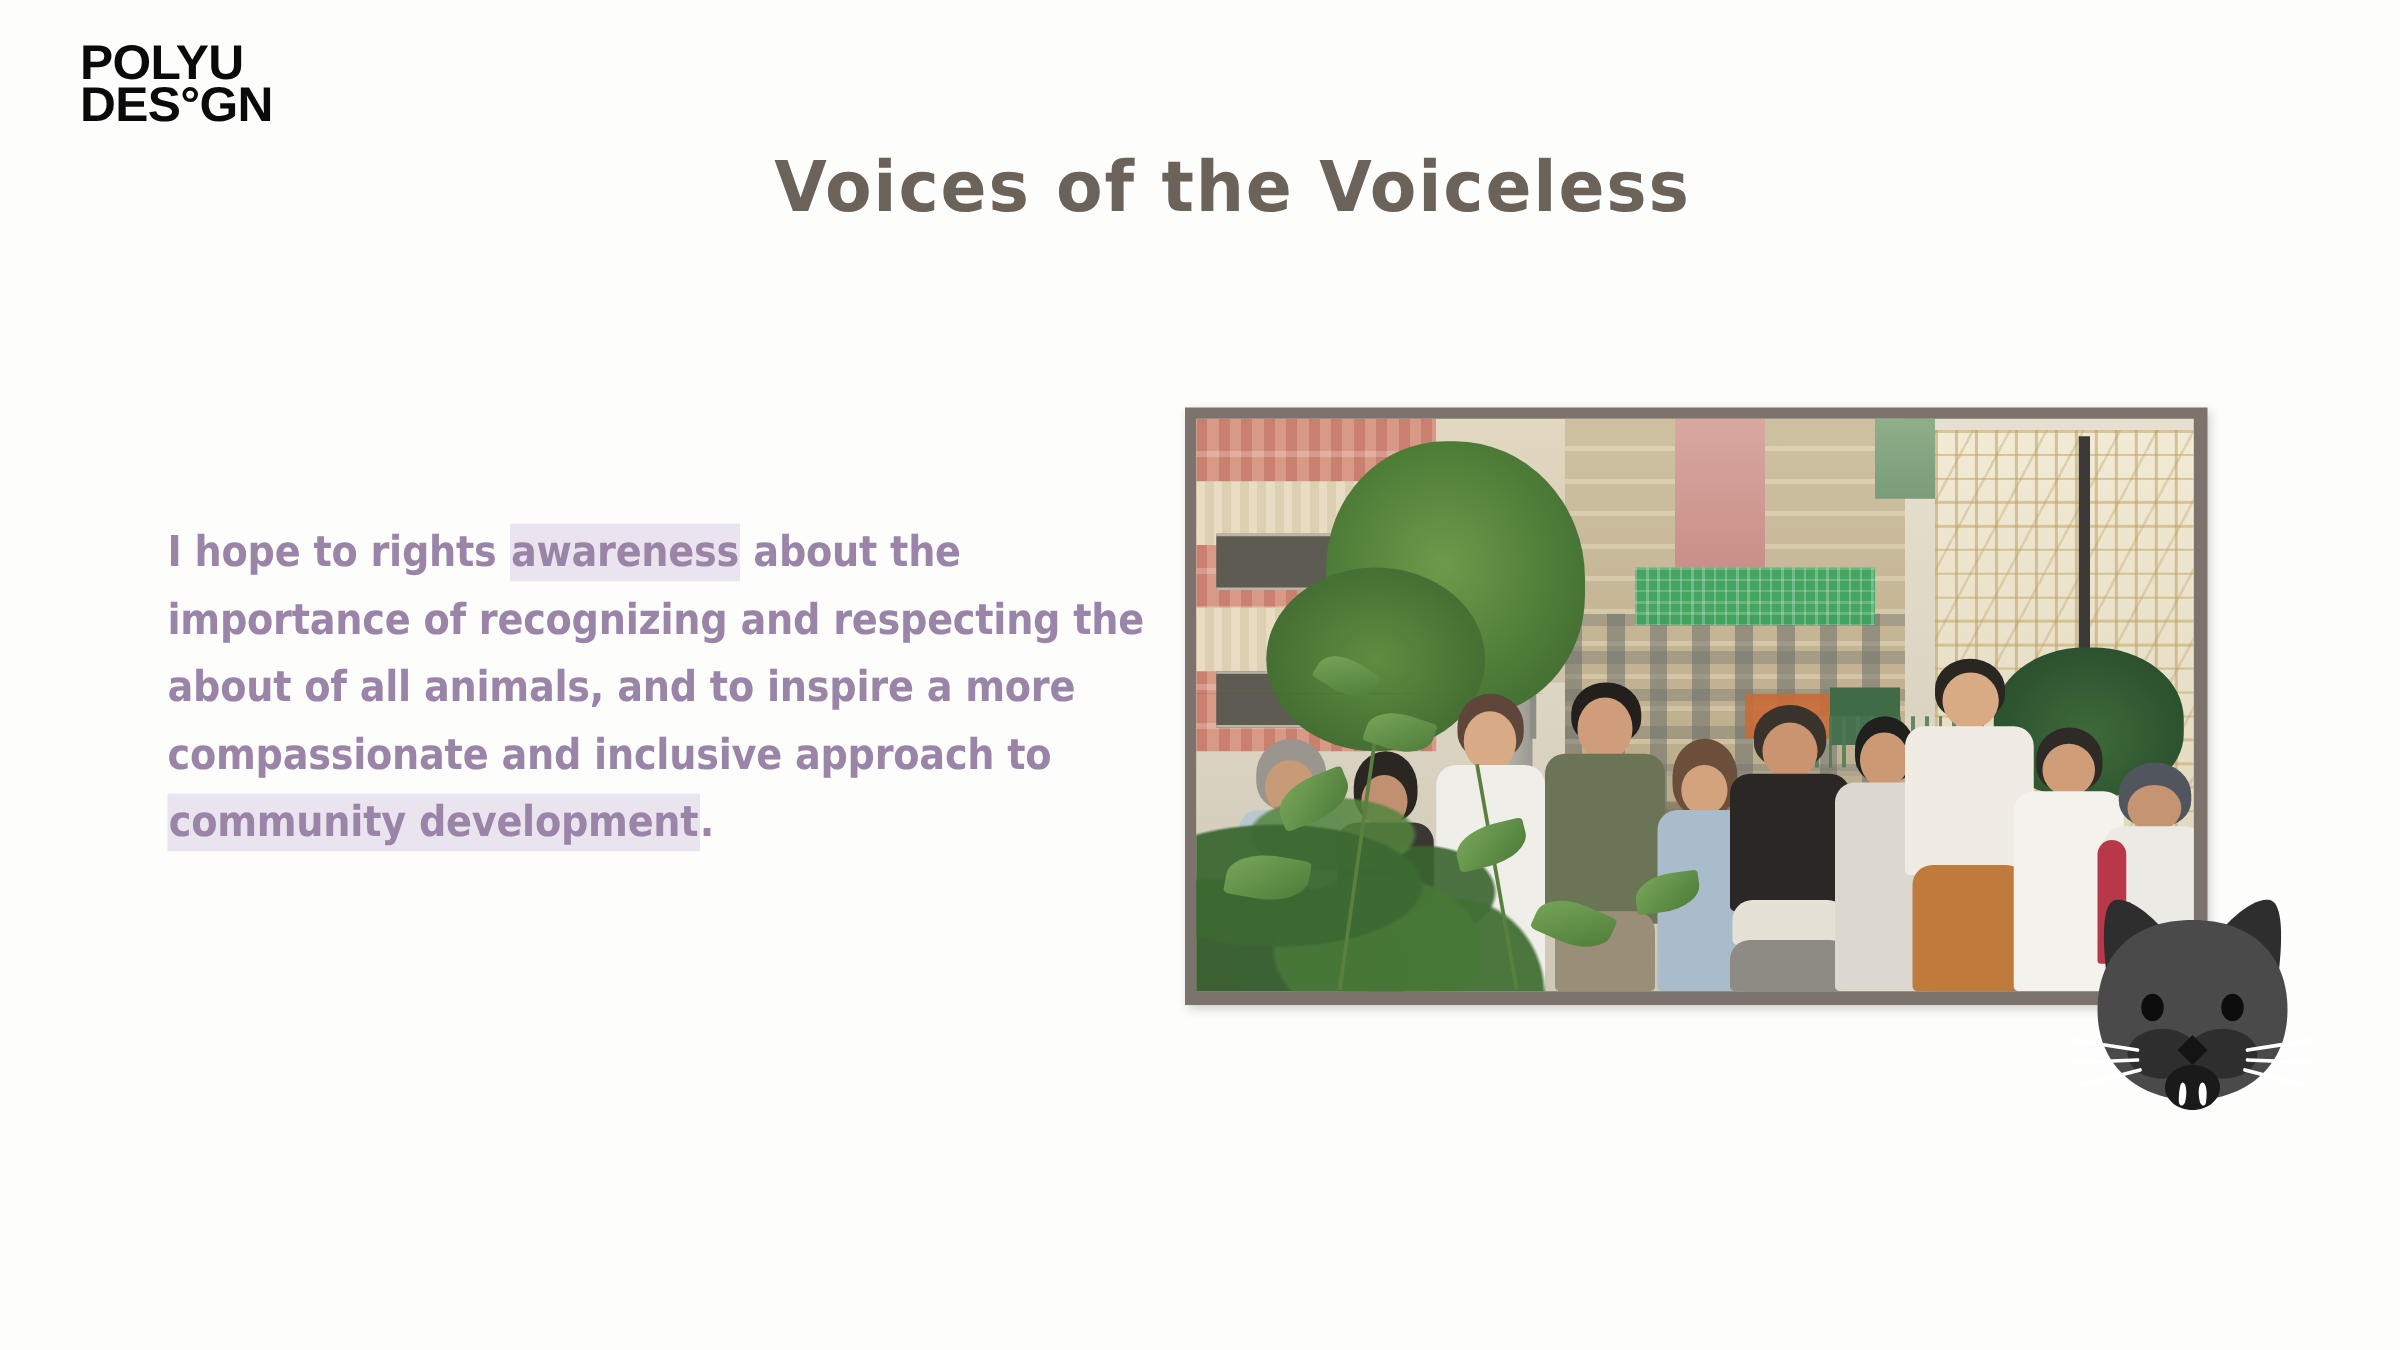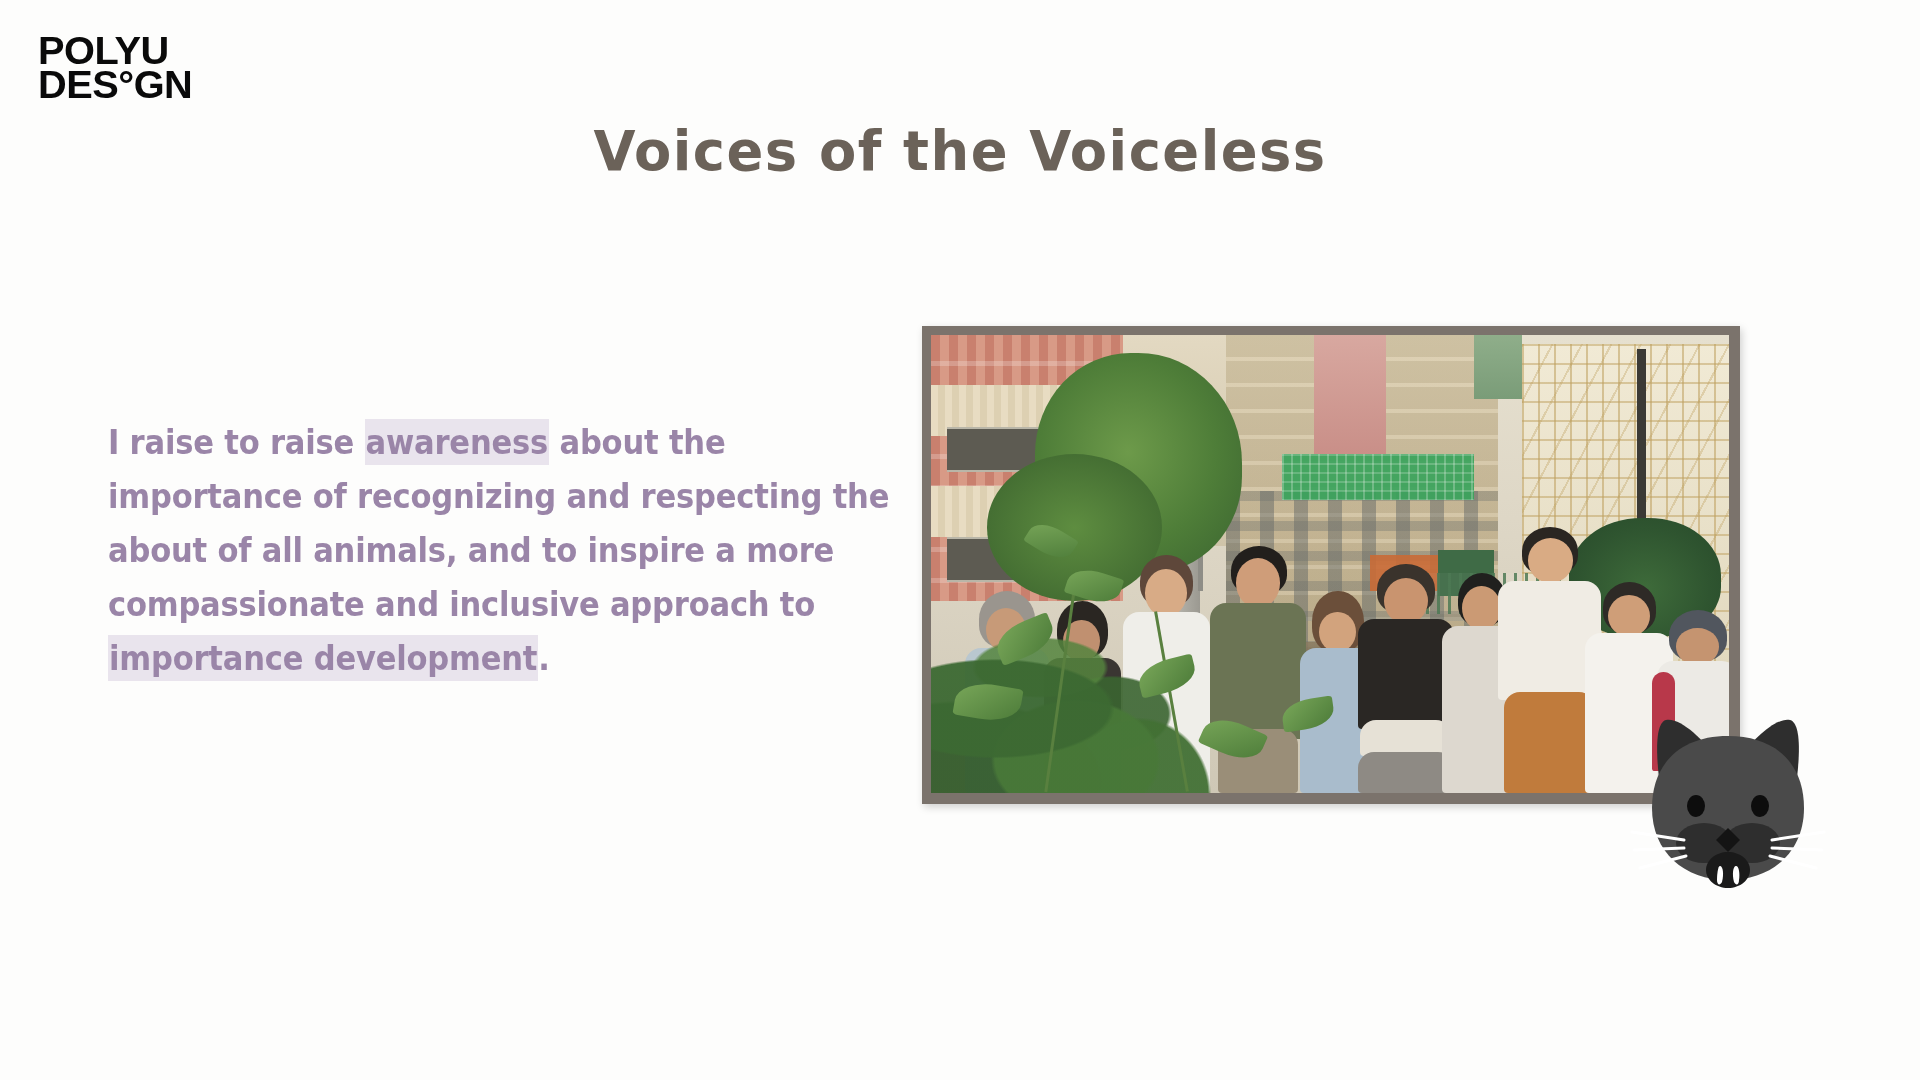--- a/index.html
+++ b/index.html
@@ -5,21 +5,21 @@
   * { margin:0; padding:0; box-sizing:border-box; }
   html, body { width:1920px; height:1080px; }
   body {
     background:#fdfdfc;
     font-family:"Liberation Sans", sans-serif;
     overflow:hidden;
     position:relative;
   }
 
   
-  .slide { position:absolute; inset:0; background:#fdfdfc; }
+  .slide { position:absolute; inset:0; background:#fdfdfc;margin-left:26px; }
 
   
   .logo {
     position:absolute; left:38px; top:34px;
     line-height:0.88;
     color:#0a0a0a;
     font-family:"Liberation Sans", sans-serif;
     font-weight:bold;
     font-size:39px;
     letter-spacing:-0.5px;
@@ -220,21 +220,21 @@
 
 <div class="slide">
 
   <div class="logo">
     <span class="logo-line logo-l1">POLYU</span>
     <span class="logo-line logo-l2">DES°GN</span>
   </div>
 
   <div class="title">Voices of the Voiceless</div>
 
-  <div class="quote"><span>I raise to raise </span><span class="hl">awareness</span><span> about the importance of recognizing and respecting the about of all animals, and to inspire a more compassionate and inclusive approach to </span><span class="hl">importance development</span><span>.</span></div>
+  <div class="quote"><span>I hope to rights </span><span class="hl">awareness</span><span> about the importance of recognizing and respecting the about of all animals, and to inspire a more compassionate and inclusive approach to </span><span class="hl">community development</span><span>.</span></div>
 
   <div class="photo-frame">
     <div class="photo">
       <div class="ph-sky"></div>
 
       <div class="blk-a"></div>
       <div class="blk-a-band" style="top:11%"></div>
       <div class="blk-a-band" style="top:33%"></div>
       <div class="blk-a-win" style="left:2%;top:20%;width:20%;height:10%"></div>
       <div class="blk-a-win" style="left:2%;top:44%;width:20%;height:10%"></div>

